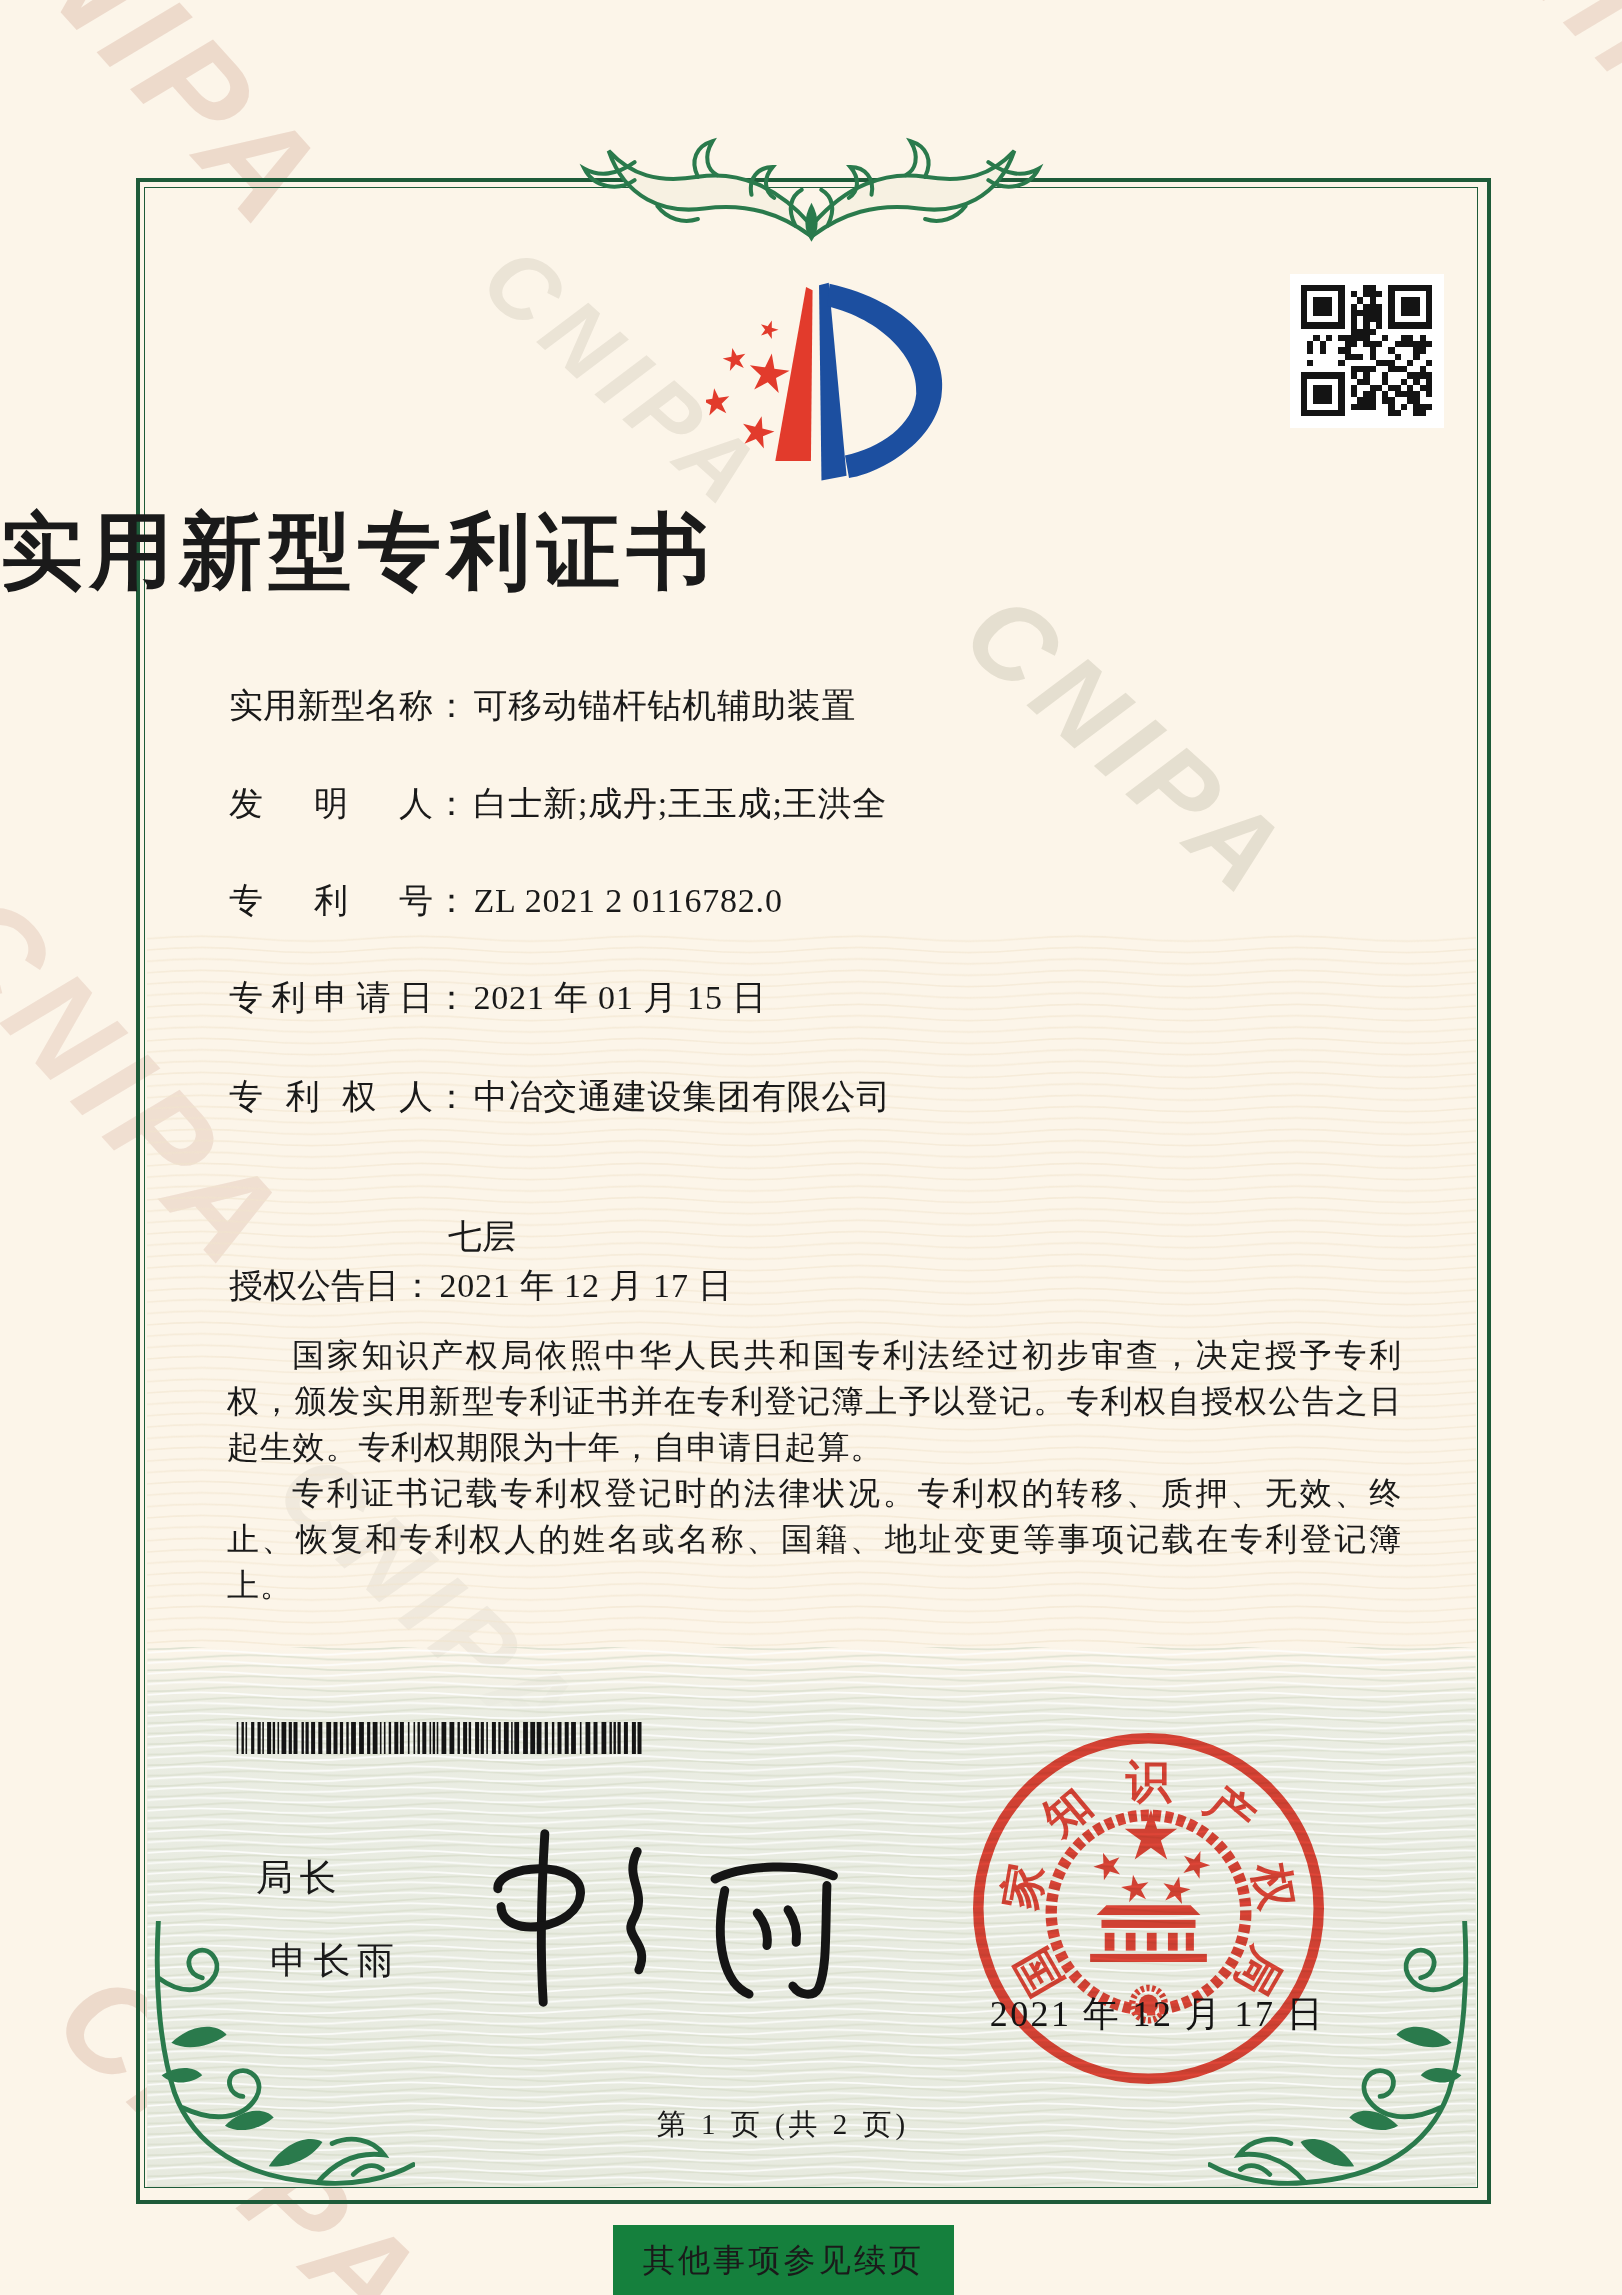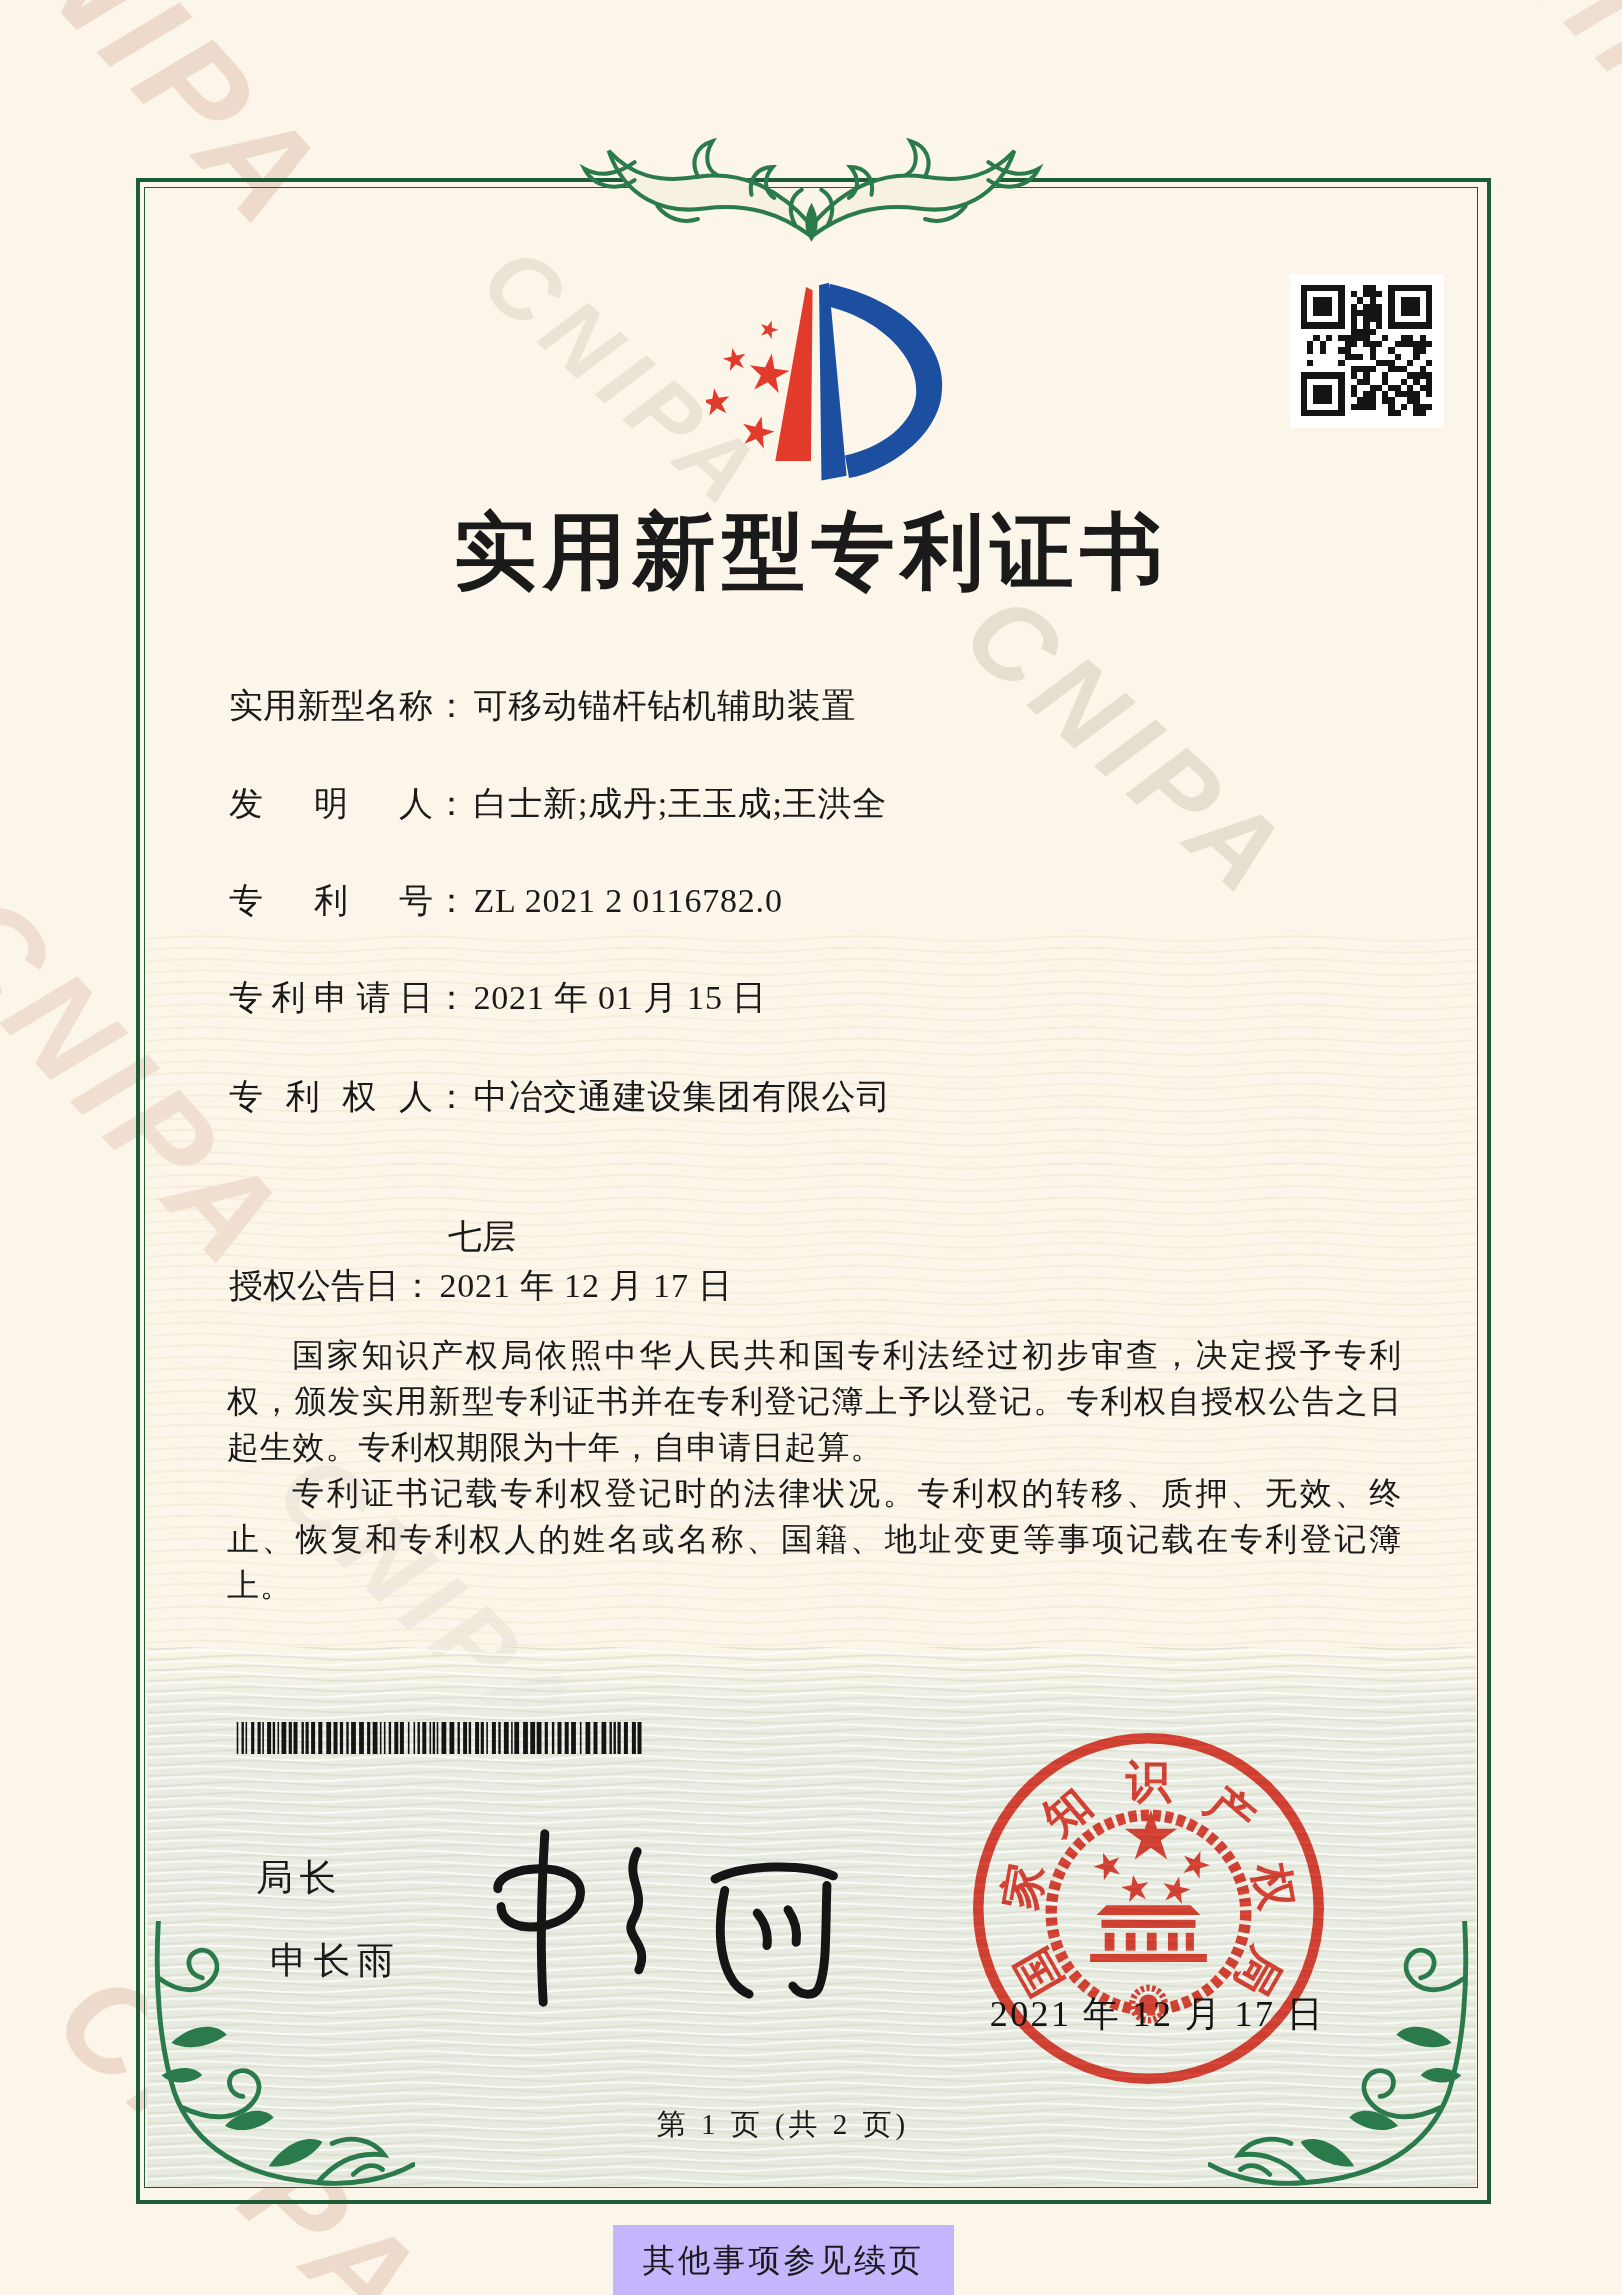--- a/index.html
+++ b/index.html
@@ -24,41 +24,41 @@
   
   .frame-outer{position:absolute;left:136px;top:178px;width:1347px;height:2018px;border:4.9px solid #1e5b39;}
   .frame-inner{position:absolute;left:144px;top:187px;width:1332px;height:1999px;border:1.6px solid #1e5b39;}
   
   .band{position:absolute;left:147px;top:1647px;width:1329px;height:540px;
     background:linear-gradient(180deg,rgba(233,236,226,0) 0%,rgba(233,236,226,.9) 12%,#e9ece2 30%,#e7eadf 100%);}
   .band svg,.softwaves svg{position:absolute;left:0;top:0;}
   .softwaves{position:absolute;left:147px;top:933px;width:1329px;height:714px;opacity:.6;}
   
   .certno{position:absolute;left:213px;top:276px;font-size:34px;letter-spacing:8px;}
-  .doc-title{position:absolute;left:0;top:497px;width:1623px;text-align:center;
+  .doc-title{position:absolute;left:0;top:497px;width:1623px;
     font-size:83px;font-weight:bold;letter-spacing:6.5px;}
   .row{position:absolute;left:229px;font-size:34px;white-space:nowrap;}
   .lab{display:inline-block;width:204px;text-align:justify;text-align-last:justify;vertical-align:top;}
   .colon{display:inline-block;margin:0 4.9px 0 1.6px;}
   .val{letter-spacing:0.8px;}
   .addr2{position:absolute;left:448px;top:1214px;font-size:34px;}
   .grantpair2{position:absolute;left:870px;top:1263px;font-size:34px;white-space:nowrap;}
   .paras{position:absolute;left:227px;top:1332px;width:1175px;font-size:32px;line-height:46px;
     letter-spacing:0.8px;text-align:justify;}
   .paras p{margin:0;text-indent:65px;}
   
   .barcode{position:absolute;left:234px;top:1722px;width:415px;height:32px;}
   .sigtitle{position:absolute;left:256px;top:1853px;font-size:37px;letter-spacing:6.5px;}
   .signame{position:absolute;left:270px;top:1936px;font-size:37px;letter-spacing:6.5px;text-align:right;}
   .signature-svg{position:absolute;left:467px;top:1822px;}
   .seal-svg{position:absolute;left:958px;top:1718px;opacity:.93;mix-blend-mode:multiply;}
   .sealdate{position:absolute;left:987px;top:1990px;width:341px;text-align:center;
     font-size:36px;letter-spacing:2.4px;color:#141414;}
   .pageinfo{position:absolute;left:0;top:2105px;width:1566px;text-align:center;font-size:29px;letter-spacing:4px;}
-  .notebox{position:absolute;left:613px;top:2225px;width:341px;height:70px;background:#c4b5fd;
+  .notebox{position:absolute;left:613px;top:2225px;width:341px;height:70px;background:#15803d;
     text-align:center;line-height:70px;font-size:32px;letter-spacing:3.2px;}
   
   .logo{position:absolute;left:706px;top:261px;}
   .qr{position:absolute;left:1290px;top:274px;width:154px;height:154px;background:#ffffff;}
   .qr svg{position:absolute;left:11.4px;top:11.4px;}
   .orn{position:absolute;pointer-events:none;}
 </style>
 </head>
 <body>
 

